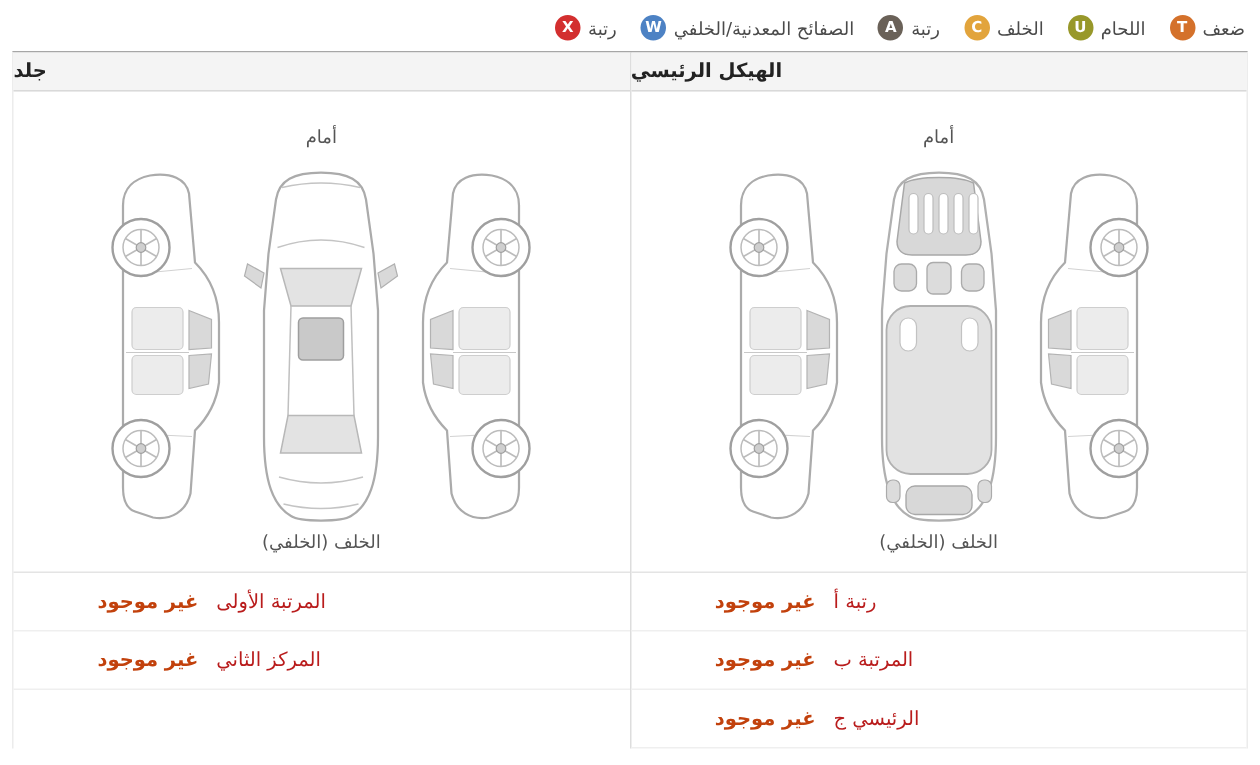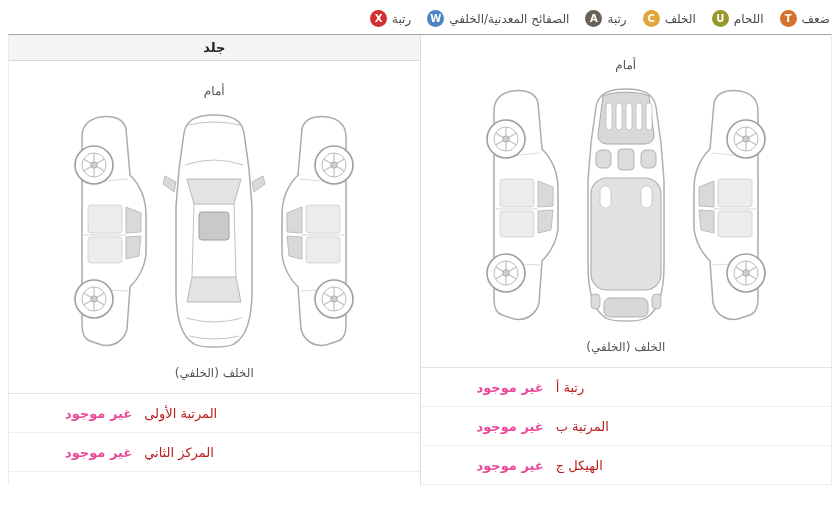--- a/index.html
+++ b/index.html
@@ -11,34 +11,34 @@
   .legend{display:flex;align-items:center;justify-content:flex-start;gap:16px;
     padding:10px 10px 7px 10px;font-size:12px;color:#4a4a4a;}
   .legend-item{display:flex;align-items:center;gap:5px;}
   .badge{width:17px;height:17px;border-radius:50%;color:#fff;font-size:10px;font-weight:bold;
     display:flex;align-items:center;justify-content:center;direction:ltr;line-height:1;}
   
   .board{margin:0 8px;border-top:1px solid #a6a6a6;border-left:1px solid #ececec;border-right:1px solid #ececec;}
   .panels{display:flex;align-items:stretch;}
   .panel{flex:1;min-width:0;}
   .panel-main{border-left:1px solid #dddddd;} 
-  .panel-header{background:#f4f4f4;border-bottom:1px solid #d9d9d9;text-align:center;
+  .panel-header{background:#f4f4f4;border-bottom:1px solid #d9d9d9;text-align:left;
     font-size:13px;font-weight:bold;color:#222;padding:4px 0;line-height:17px;}
   
   .diagram{padding:22px 0 12px;text-align:center;}
   .orient{font-size:12px;color:#555;line-height:16px;}
-  .front{margin-bottom:10px;font-family:Liberation Serif, serif;}
-  .rear{margin-top:12px;}
+  .front{margin-bottom:10px;}
+  .rear{}
   .figures{display:flex;direction:ltr;justify-content:center;align-items:center;gap:10px;}
   .figures svg{display:block;}
   
   .rows{border-top:1px solid #e4e4e4;}
   .row{display:flex;direction:ltr;align-items:center;gap:12px;height:38px;padding:0 56px;
     border-bottom:1px solid #efefef;font-size:13px;}
-  .row .val{color:#ec4899;font-weight:bold;}
+  .row .val{color:#c2410c;font-weight:bold;}
   .row .lbl{color:#b91c1c;}
 </style>
 </head>
 <body>
 
 <svg width="0" height="0" style="position:absolute" aria-hidden="true">
   <defs>
     <g id="wheel-g">
       <circle r="19" fill="#ffffff" stroke="#9f9f9f" stroke-width="1.6"></circle>
       <circle r="12" fill="none" stroke="#bcbcbc" stroke-width="1"></circle>
@@ -125,20 +125,21 @@
     <div class="legend-item">
       <span class="legend-label">رتبة</span>
       <span class="badge" style="background-color: rgb(211, 47, 47);">X</span>
     </div>
   </div>
 
   <div class="board">
     <div class="panels">
 
       <div class="panel panel-main">
+        <div class="panel-header">الهيكل الرئيسي</div>
         <div class="diagram">
           <div class="orient front">أمام</div>
           <div class="figures">
             <svg width="78" height="244" viewBox="0 0 78 244">
                 <use href="#side-car-g"></use>
               </svg>
             <svg width="112" height="244" viewBox="0 0 112 244">
                 <use href="#top-cha-g"></use>
               </svg>
             <svg width="78" height="244" viewBox="0 0 78 244">
@@ -151,21 +152,21 @@
           <div class="row">
             <span class="val">غير موجود</span>
             <span class="lbl">رتبة أ</span>
           </div>
           <div class="row">
             <span class="val">غير موجود</span>
             <span class="lbl">المرتبة ب</span>
           </div>
           <div class="row">
             <span class="val">غير موجود</span>
-            <span class="lbl">الهيكل ج</span>
+            <span class="lbl">الرئيسي ج</span>
           </div>
         </div>
       </div>
 
       <div class="panel">
         <div class="panel-header">جلد</div>
         <div class="diagram">
           <div class="orient front">أمام</div>
           <div class="figures">
             <svg width="78" height="244" viewBox="0 0 78 244">

